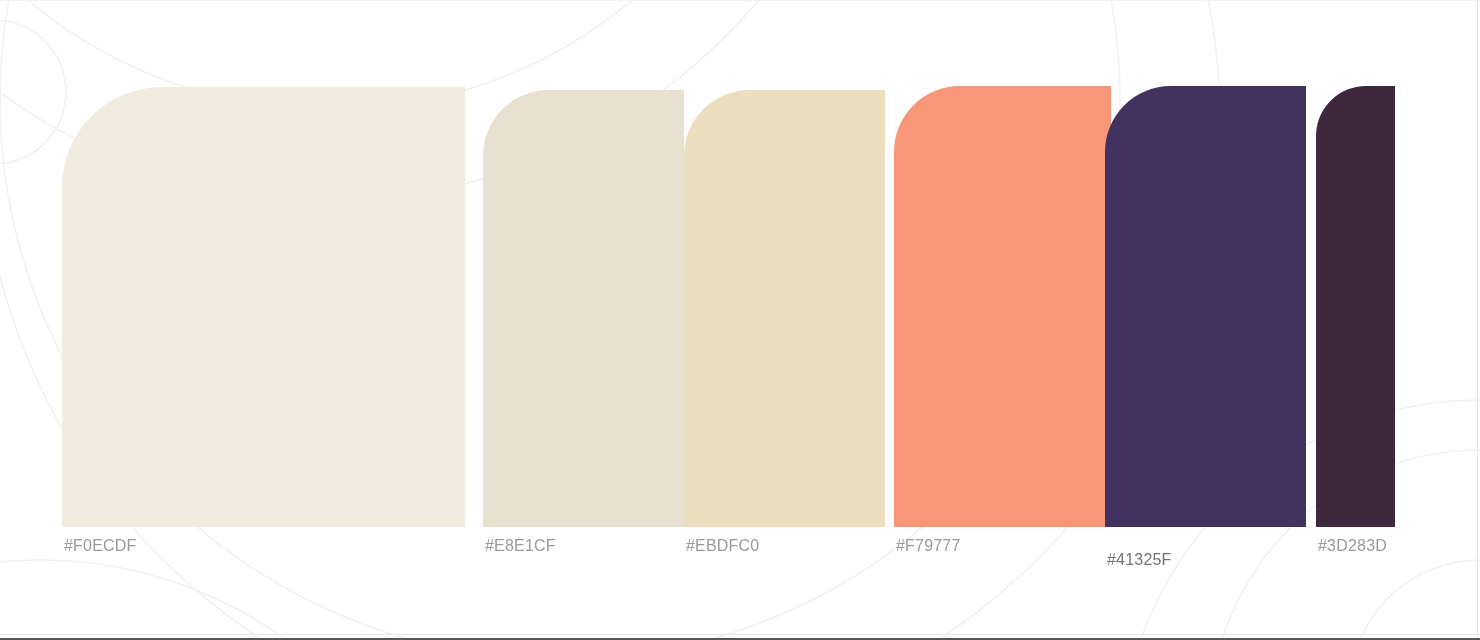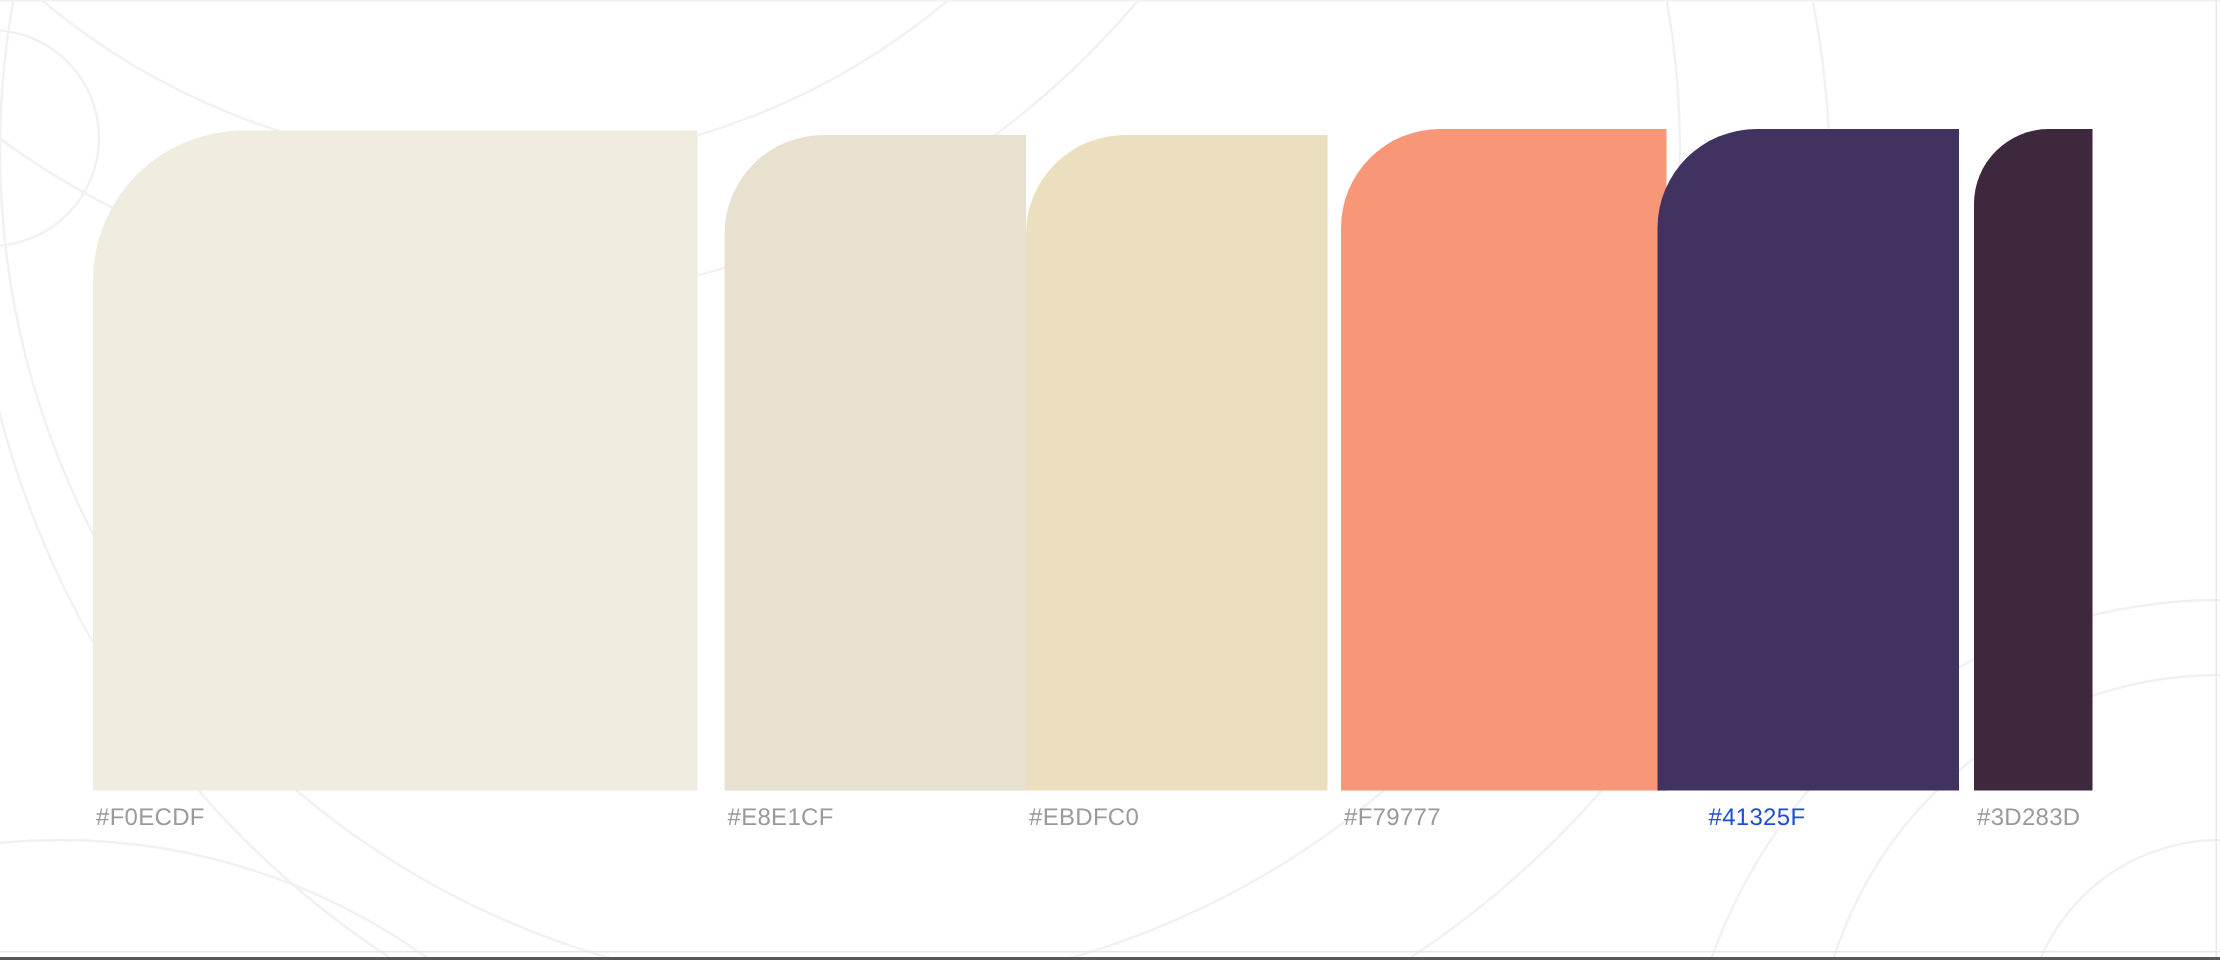--- a/index.html
+++ b/index.html
@@ -138,21 +138,21 @@
       <div class="swatch-label" style="top: 448px; color: rgb(154, 154, 154);">#EBDFC0</div>
     </div>
 
     <div class="swatch-group" style="left: 894px; top: 86px; width: 217px; height: 472px;">
       <div class="swatch-chip" title="#F79777" style="background: rgb(247, 151, 119); height: 441px; border-radius: 66px 0px 0px;"></div>
       <div class="swatch-label" style="top: 452px; color: rgb(154, 154, 154);">#F79777</div>
     </div>
 
     <div class="swatch-group" style="left: 1105px; top: 86px; width: 201px; height: 472px;">
       <div class="swatch-chip" title="#41325F" style="background: rgb(65, 50, 95); height: 441px; border-radius: 66px 0px 0px;"></div>
-      <div class="swatch-label" style="top: 452px; color: #1d4ed8; margin-left: 32px;">#41325F</div>
+      <div class="swatch-label" style="top: 466px; color: #737373;">#41325F</div>
     </div>
 
     <div class="swatch-group" style="left: 1316px; top: 86px; width: 79px; height: 472px;">
       <div class="swatch-chip" title="#3D283D" style="background: rgb(61, 40, 61); height: 441px; border-radius: 50px 0px 0px;"></div>
       <div class="swatch-label" style="top: 452px; color: rgb(154, 154, 154);">#3D283D</div>
     </div>
 
   </div>
 
   <div class="frame-line" id="frame-top-hairline"></div>

